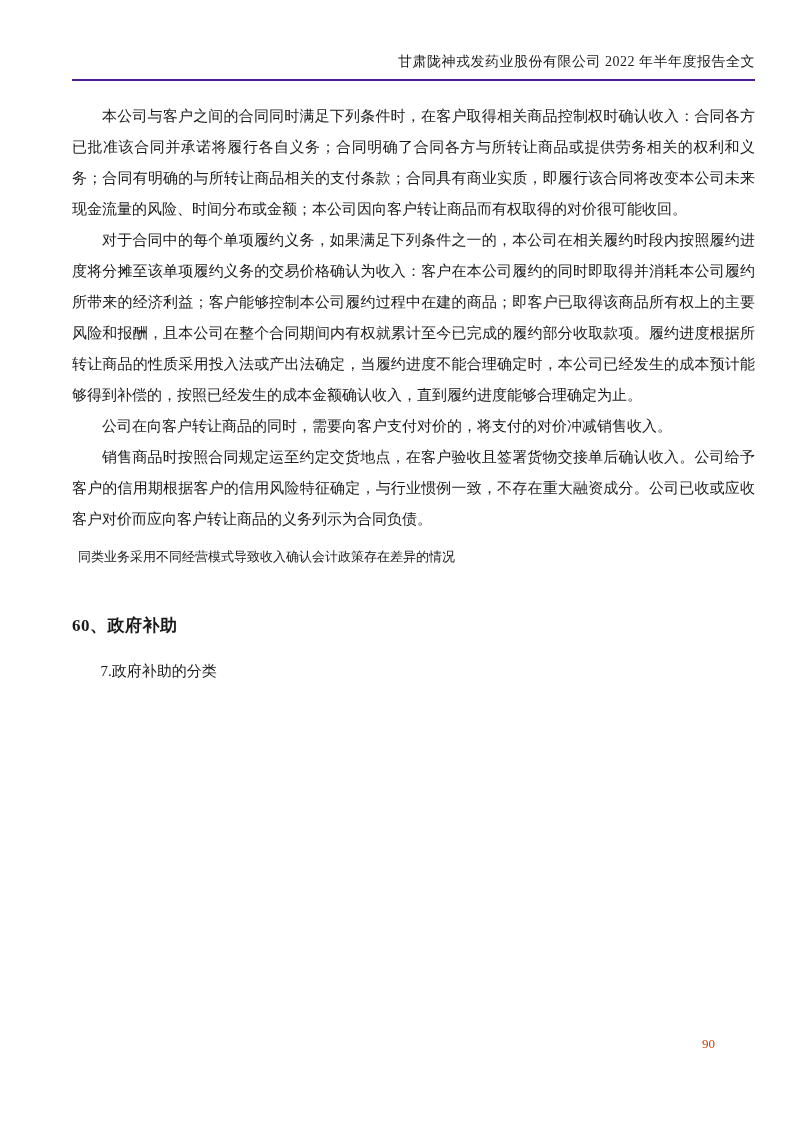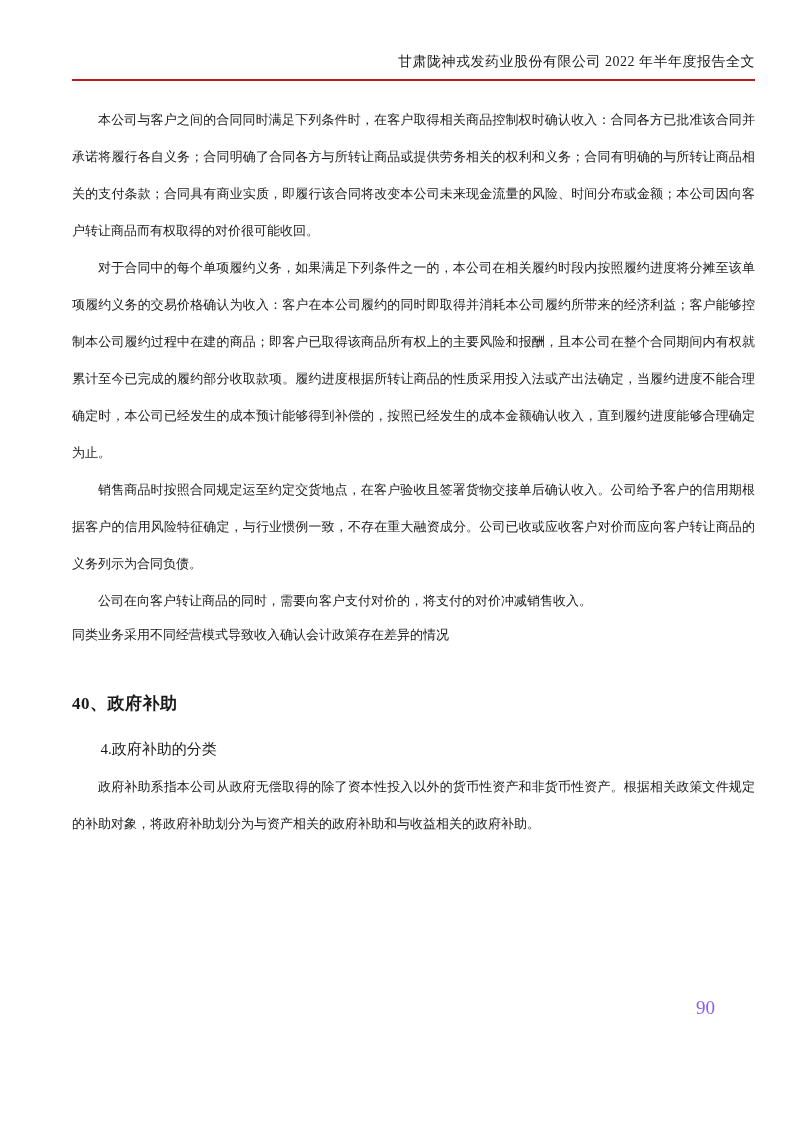--- a/index.html
+++ b/index.html
@@ -19,42 +19,42 @@
   }
   .page-inner {
     position: absolute;
     left: 72px;
     width: 683px;
     top: 0;
   }
   .doc-header {
     padding-top: 52px;
     padding-bottom: 7px;
-    border-bottom: 2px solid #b91c1c;
+    border-bottom: 2px solid #4c1d95;
     text-align: right;
   }
   .doc-header .header-title {
     font-size: 14px;
     line-height: 20px;
     color: #1c1c1c;
     letter-spacing: 0.5px;
   }
   .doc-main {
     margin-top: 20px;
   }
   p.body-para {
     margin: 0;
-    font-size: 13px;
-    line-height: 37px;
+    font-size: 15px;
+    line-height: 31px;
     text-align: justify;
     text-indent: 2em;
     word-break: break-all;
   }
   p.note-line {
-    margin: 0;
+    margin: 6px;
     font-size: 13px;
     line-height: 31px;
     text-indent: 0;
     text-align: left;
   }
   h2.section-heading {
     margin: 42px 0 0 0;
     font-size: 17px;
     font-weight: bold;
     line-height: 24px;
@@ -64,48 +64,47 @@
     margin: 22px 0 0 0;
     font-size: 15px;
     line-height: 22px;
     text-indent: 1.9em;
   }
   p.section-para {
     margin: 8px 0 0 0;
   }
   .page-number {
     position: absolute;
-    top: 1000px;
+    top: 1036px;
     right: 78px;
-    font-size: 19px;
+    font-size: 13px;
     line-height: 16px;
-    color: #8b5cf6;
+    color: #c2410c;
   }
 </style>
 </head>
 <body>
 
 <div class="page">
   <div class="page-inner">
 
     <header class="doc-header">
       <span class="header-title">甘肃陇神戎发药业股份有限公司 2022 年半年度报告全文</span>
     </header>
 
     <main class="doc-main">
       <p class="body-para">本公司与客户之间的合同同时满足下列条件时，在客户取得相关商品控制权时确认收入：合同各方已批准该合同并承诺将履行各自义务；合同明确了合同各方与所转让商品或提供劳务相关的权利和义务；合同有明确的与所转让商品相关的支付条款；合同具有商业实质，即履行该合同将改变本公司未来现金流量的风险、时间分布或金额；本公司因向客户转让商品而有权取得的对价很可能收回。</p>
       <p class="body-para">对于合同中的每个单项履约义务，如果满足下列条件之一的，本公司在相关履约时段内按照履约进度将分摊至该单项履约义务的交易价格确认为收入：客户在本公司履约的同时即取得并消耗本公司履约所带来的经济利益；客户能够控制本公司履约过程中在建的商品；即客户已取得该商品所有权上的主要风险和报酬，且本公司在整个合同期间内有权就累计至今已完成的履约部分收取款项。履约进度根据所转让商品的性质采用投入法或产出法确定，当履约进度不能合理确定时，本公司已经发生的成本预计能够得到补偿的，按照已经发生的成本金额确认收入，直到履约进度能够合理确定为止。</p>
+      <p class="body-para">公司在向客户转让商品的同时，需要向客户支付对价的，将支付的对价冲减销售收入。</p>
       <p class="body-para">销售商品时按照合同规定运至约定交货地点，在客户验收且签署货物交接单后确认收入。公司给予客户的信用期根据客户的信用风险特征确定，与行业惯例一致，不存在重大融资成分。公司已收或应收客户对价而应向客户转让商品的义务列示为合同负债。</p>
-      <p class="body-para">公司在向客户转让商品的同时，需要向客户支付对价的，将支付的对价冲减销售收入。</p>
 
       <p class="note-line">同类业务采用不同经营模式导致收入确认会计政策存在差异的情况</p>
 
-      <h2 class="section-heading">40、政府补助</h2>
+      <h2 class="section-heading">60、政府补助</h2>
 
-      <p class="subsection-heading">4.政府补助的分类</p>
+      <p class="subsection-heading">7.政府补助的分类</p>
 
-      <p class="body-para section-para">政府补助系指本公司从政府无偿取得的除了资本性投入以外的货币性资产和非货币性资产。根据相关政策文件规定的补助对象，将政府补助划分为与资产相关的政府补助和与收益相关的政府补助。</p>
     </main>
 
   </div>
 
   <div class="page-number">90</div>
 </div>
 
 </body></html>

